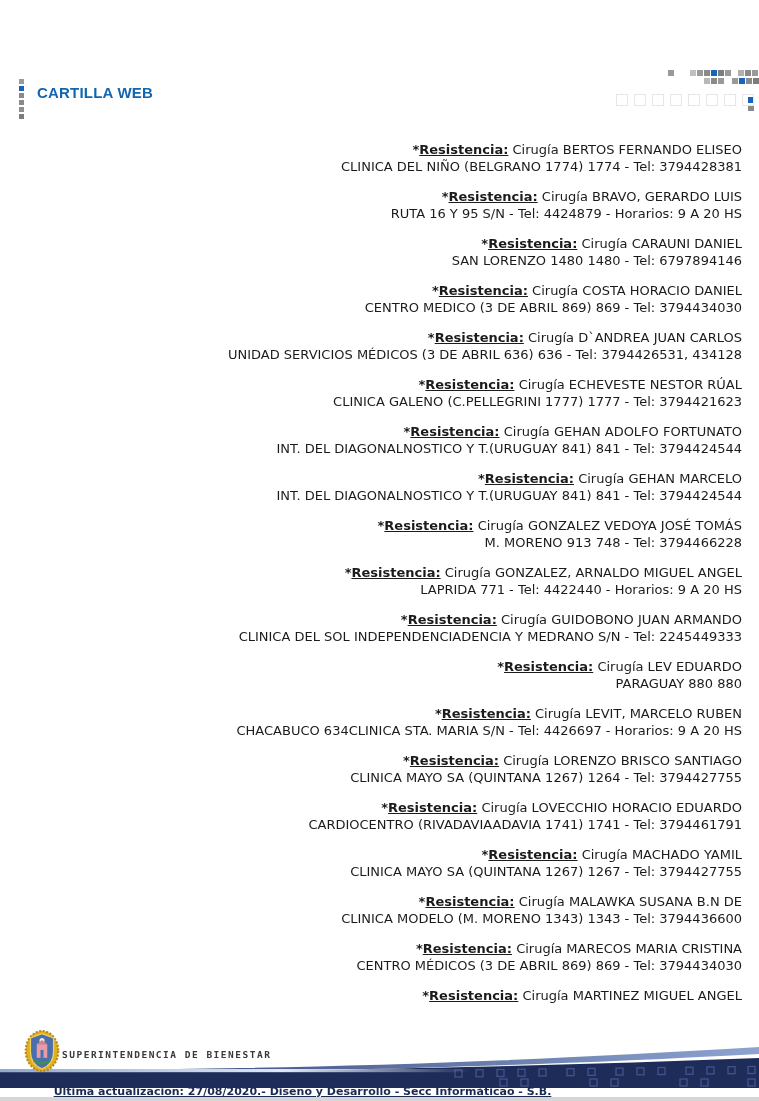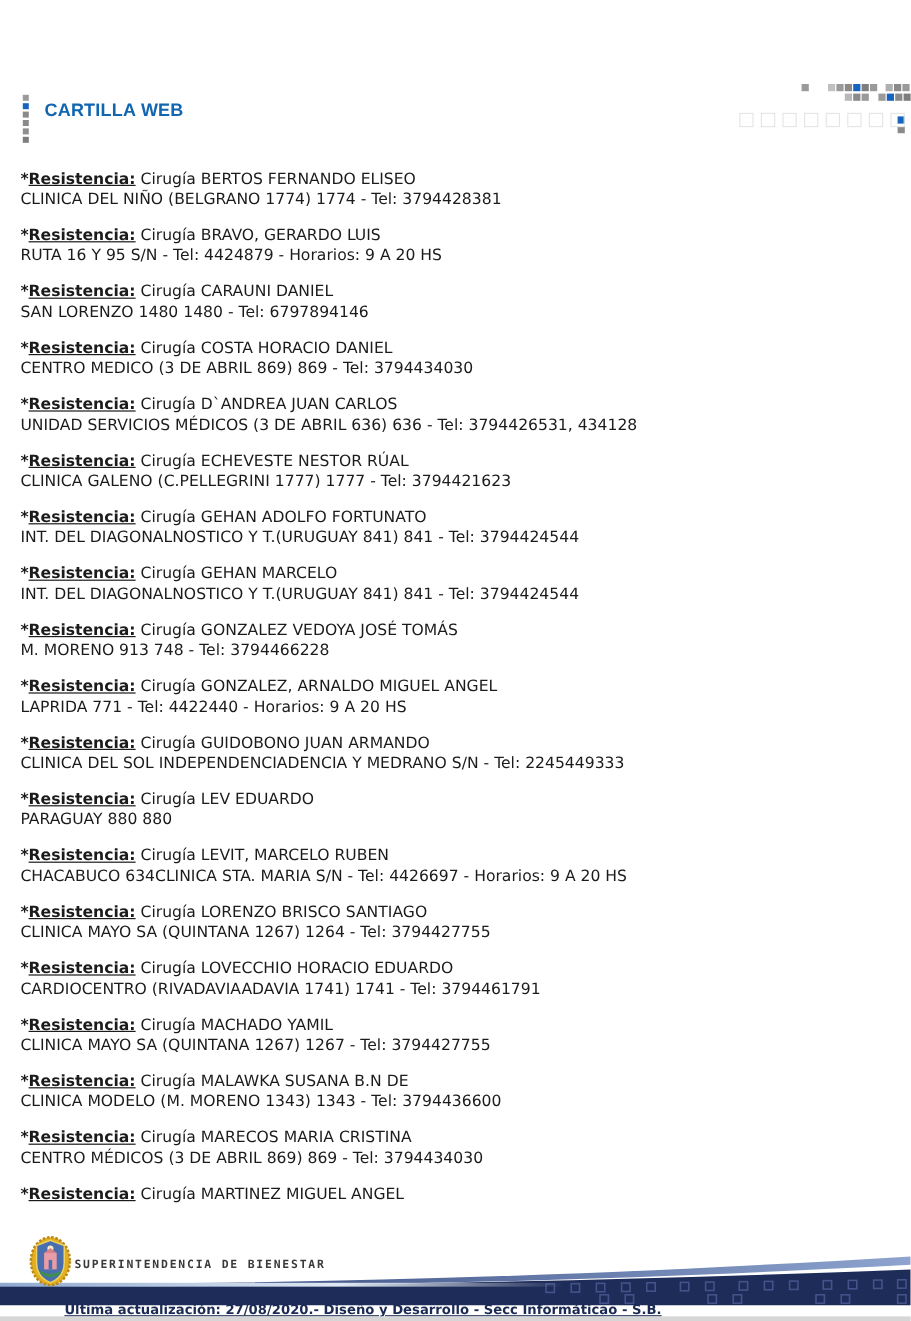--- a/index.html
+++ b/index.html
@@ -17,21 +17,21 @@
     font-family:"Liberation Sans", sans-serif;
     font-size:15px; font-weight:700; letter-spacing:.2px;
   }
   .deco { position:absolute; top:0; left:0; width:759px; height:70px; }
   .deco .sq { position:absolute; width:6px; height:6px; }
   .deco .osq { position:absolute; width:12px; height:12px; border:1px solid #e6e6e6; background:transparent; }
   
   .list { position:absolute; top:141px; left:17px; width:725px; }
   .entry { margin-bottom:13px; }
   .entry .l1, .entry .l2 {
-    font-size:13px; line-height:17px; color:#1b1b1b;
+    font-size:13px; line-height:17px; color:#1b1b1b;text-align:right;
   }
   .entry .star { font-weight:700; }
   .entry .lbl { font-weight:700; text-decoration:underline; }
   
   .footer { position:absolute; left:0; top:1028px; width:759px; height:73px; }
   .wave { position:absolute; left:0; top:17px; width:759px; height:43px; }
   .org { position:absolute; left:24px; top:2px; height:42px; z-index:3; }
   .org-logo { position:absolute; left:0; top:0; }
   .org-name {
     position:absolute; left:38px; top:19px; white-space:nowrap;

